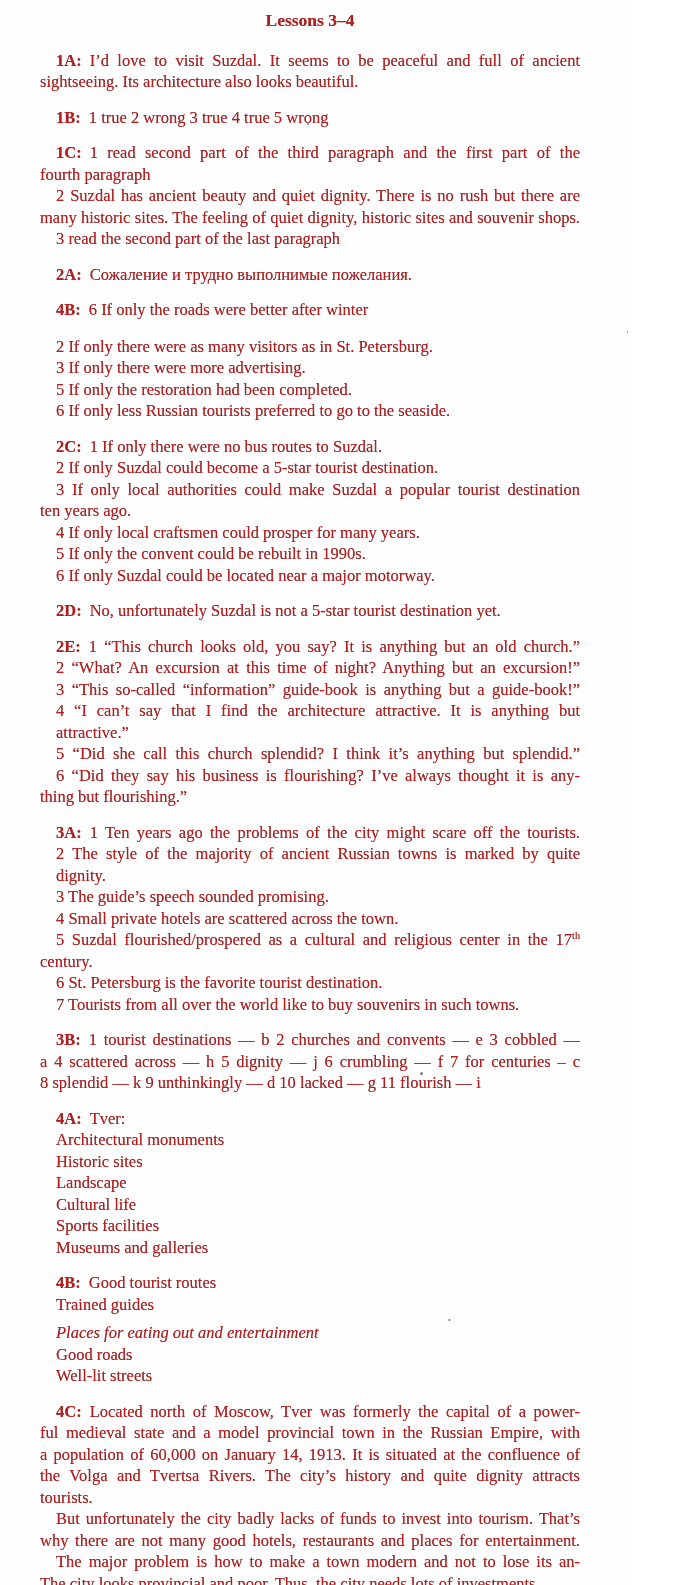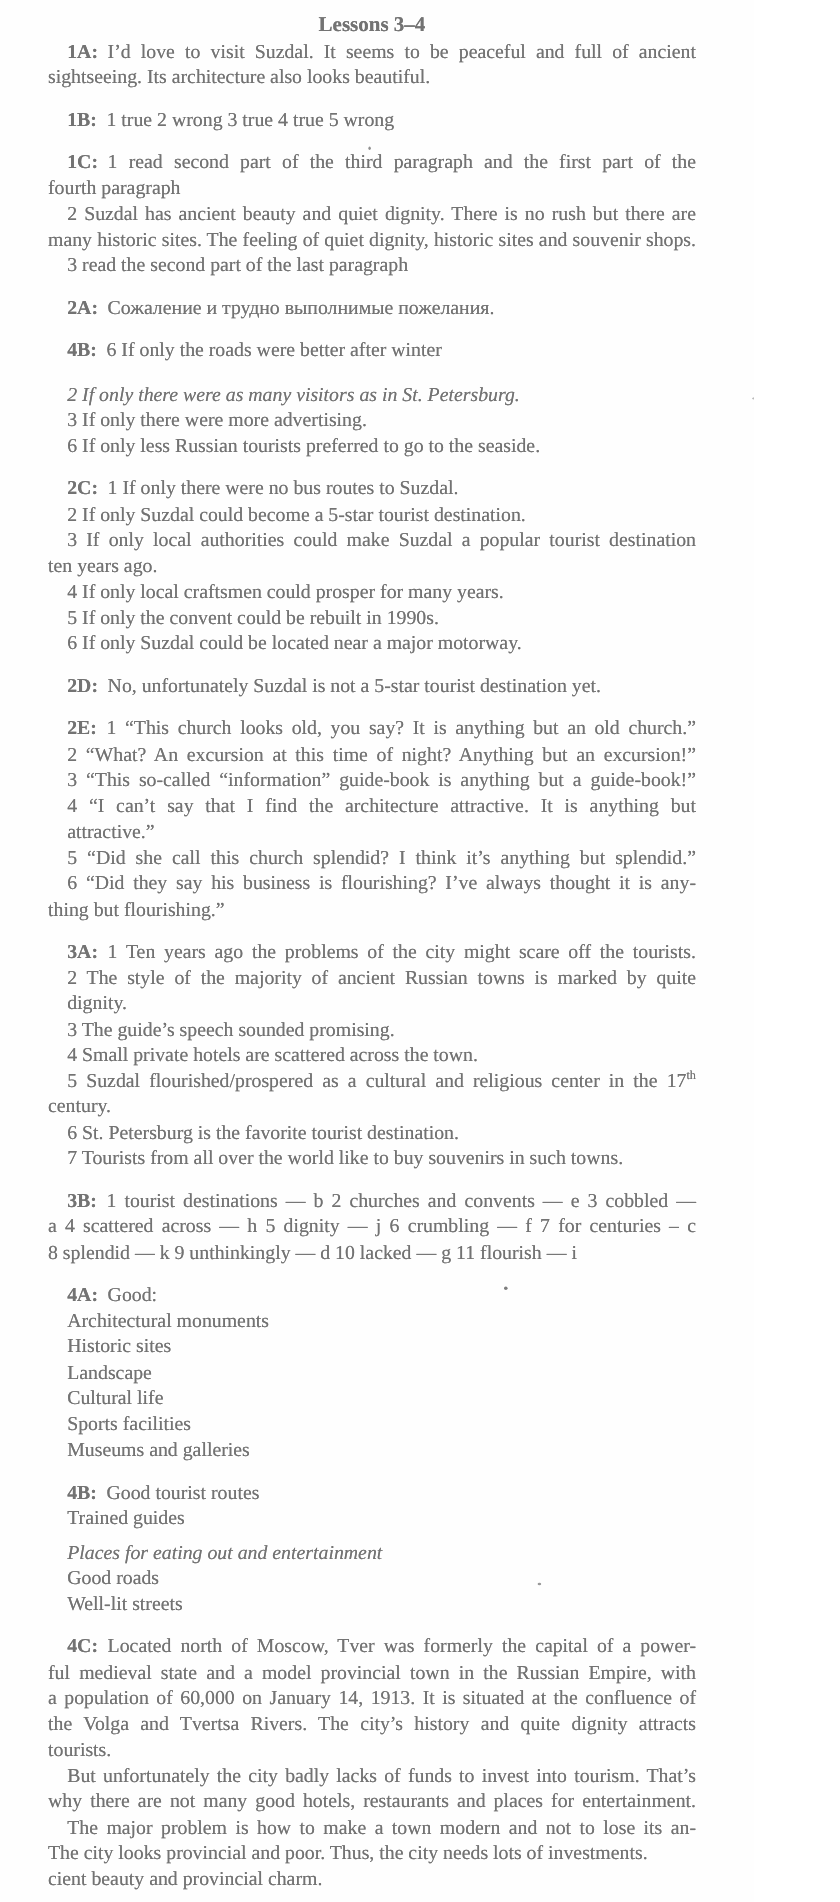--- a/index.html
+++ b/index.html
@@ -1,40 +1,40 @@
 <!DOCTYPE html>
 <html><head>
 <meta charset="utf-8">
 <style>
   html,body { margin:0; padding:0; background:#ffffff; }
   .page {
     position:relative;
     width:628px; height:1585px;
     box-sizing:border-box;
     background:#fefefe;
-    color:#737373;
+    color:#b91c1c;
     font-family:"Liberation Serif", "DejaVu Serif", serif;
     font-size:16.5px;
     line-height:21.5px;
     padding:10px 48px 0 40px;
     overflow:hidden;
     text-shadow:0 0 0.5px rgba(0,0,0,0.45);
   }
   .title {
     text-align:center;
     font-weight:bold;
     font-size:17.5px;
     margin:0;
   }
   .block { margin-top:14px; }
-  .block.first { margin-top:0; }
+  .block.first { margin-top:18px; }
   .ln { margin:0; }
   .ind { padding-left:16px; }
   .just { text-align:justify; text-align-last:justify; }
-  .gap-lg { margin-top:15px;font-style:italic; }
+  .gap-lg { margin-top:15px; }
   .gap-sm { margin-top:7px;font-style:italic; }
   .lb { font-weight:bold; margin-right:8px;text-align:center; }
   .lb:empty { display:none; margin:0; }
   sup { font-size:0.62em; line-height:0; }
   .speck { position:absolute; border-radius:50%; }
   .sp1 { left:627px; top:331px; width:4px; height:2px; background:#8a8a8a; }
   .sp2 { left:637px; top:329px; width:3px; height:2px; background:#9a9a9a; }
   .sp3 { left:420px; top:1072px; width:3px; height:3px; background:#7d7d7d; }
   .sp4 { left:307px; top:122px; width:2px; height:3px; background:#8f8f8f; }
   .sp5 { left:448px; top:1319px; width:3px; height:2px; background:#999999; }
@@ -64,20 +64,21 @@
   </section>
 
   <section class="block">
     <p class="ln ind"><b class="lb">2A:</b><span>Сожаление и трудно выполнимые пожелания.</span></p>
   </section>
 
   <section class="block">
     <p class="ln ind"><b class="lb">4B:</b><span>6 If only the roads were better after winter</span></p>
     <p class="ln ind gap-lg"><span>2 If only there were as many visitors as in St. Petersburg.</span></p>
     <p class="ln ind"><span>3 If only there were more advertising.</span></p>
+    <p class="ln ind"><span>5 If only the restoration had been completed.</span></p>
     <p class="ln ind"><span>6 If only less Russian tourists preferred to go to the seaside.</span></p>
   </section>
 
   <section class="block">
     <p class="ln ind"><b class="lb">2C:</b><span>1 If only there were no bus routes to Suzdal.</span></p>
     <p class="ln ind"><span>2 If only Suzdal could become a 5-star tourist destination.</span></p>
     <p class="ln ind just"><span>3 If only local authorities could make Suzdal a popular tourist destination</span></p>
     <p class="ln"><span>ten years ago.</span></p>
     <p class="ln ind"><span>4 If only local craftsmen could prosper for many years.</span></p>
     <p class="ln ind"><span>5 If only the convent could be rebuilt in 1990s.</span></p>
@@ -109,21 +110,21 @@
     <p class="ln ind"><span>7 Tourists from all over the world like to buy souvenirs in such towns.</span></p>
   </section>
 
   <section class="block">
     <p class="ln ind just"><b class="lb">3B:</b><span>1 tourist destinations — b 2 churches and convents — e 3 cobbled —</span></p>
     <p class="ln just"><span>a 4 scattered across — h 5 dignity — j 6 crumbling — f 7 for centuries – c</span></p>
     <p class="ln"><span>8 splendid — k 9 unthinkingly — d 10 lacked — g 11 flourish — i</span></p>
   </section>
 
   <section class="block">
-    <p class="ln ind"><b class="lb">4A:</b><span>Good:</span></p>
+    <p class="ln ind"><b class="lb">4A:</b><span>Tver:</span></p>
     <p class="ln ind"><span>Architectural monuments</span></p>
     <p class="ln ind"><span>Historic sites</span></p>
     <p class="ln ind"><span>Landscape</span></p>
     <p class="ln ind"><span>Cultural life</span></p>
     <p class="ln ind"><span>Sports facilities</span></p>
     <p class="ln ind"><span>Museums and galleries</span></p>
   </section>
 
   <section class="block">
     <p class="ln ind"><b class="lb">4B:</b><span>Good tourist routes</span></p>

